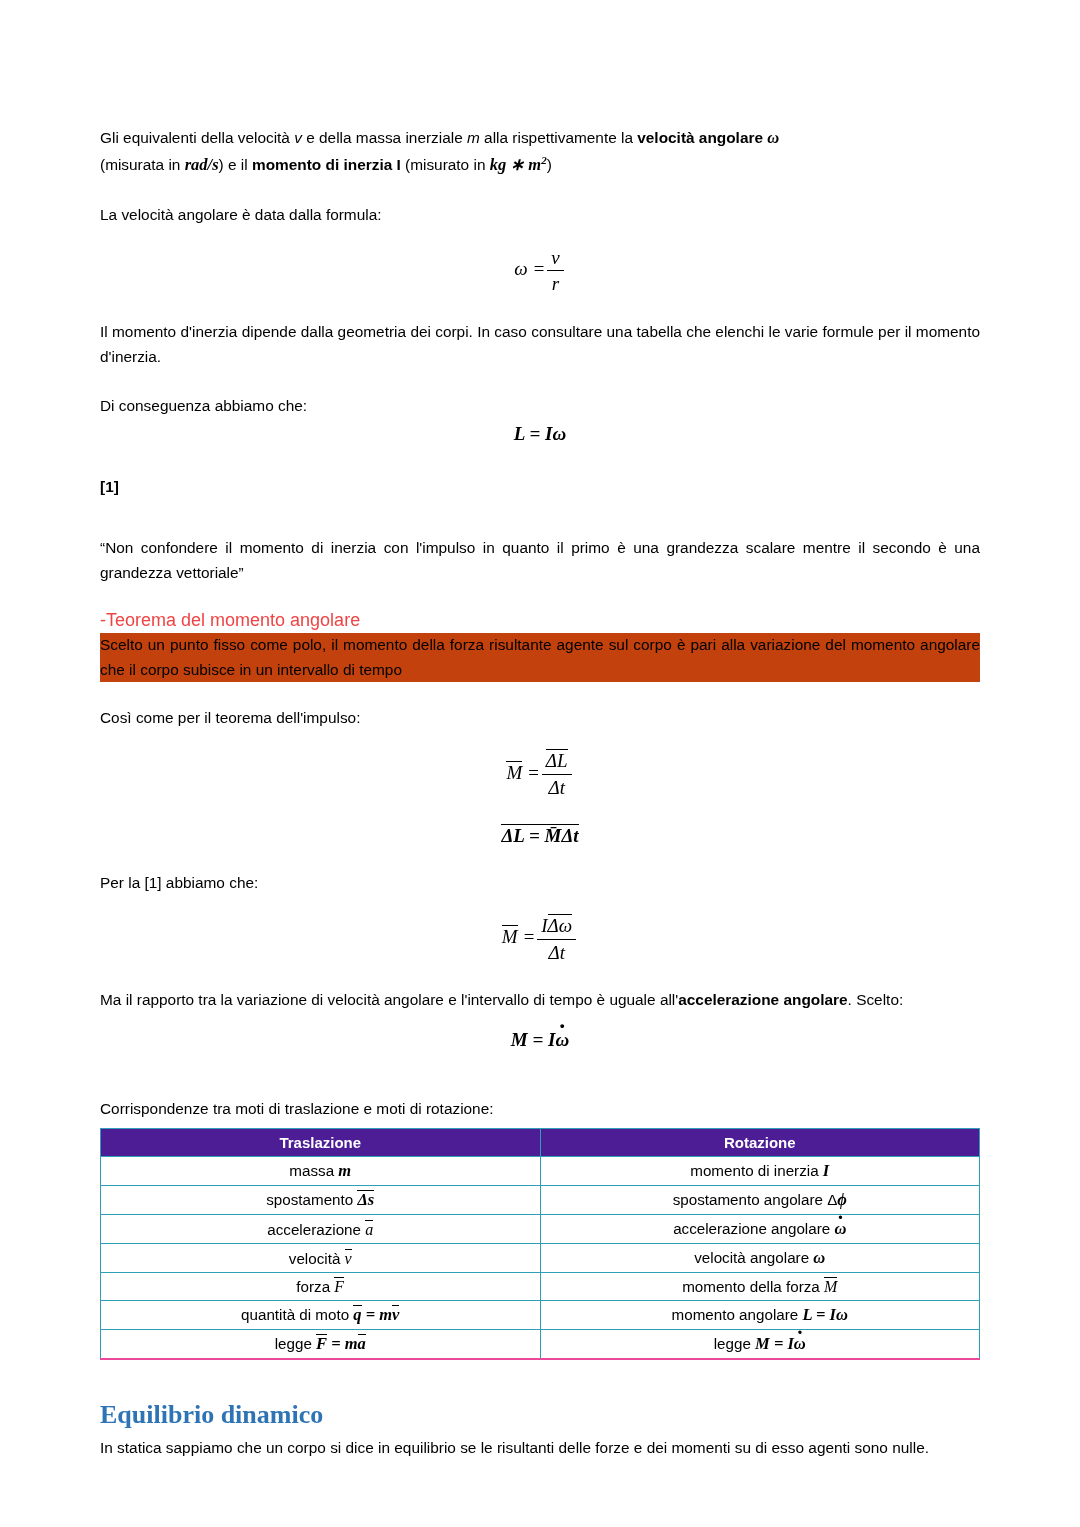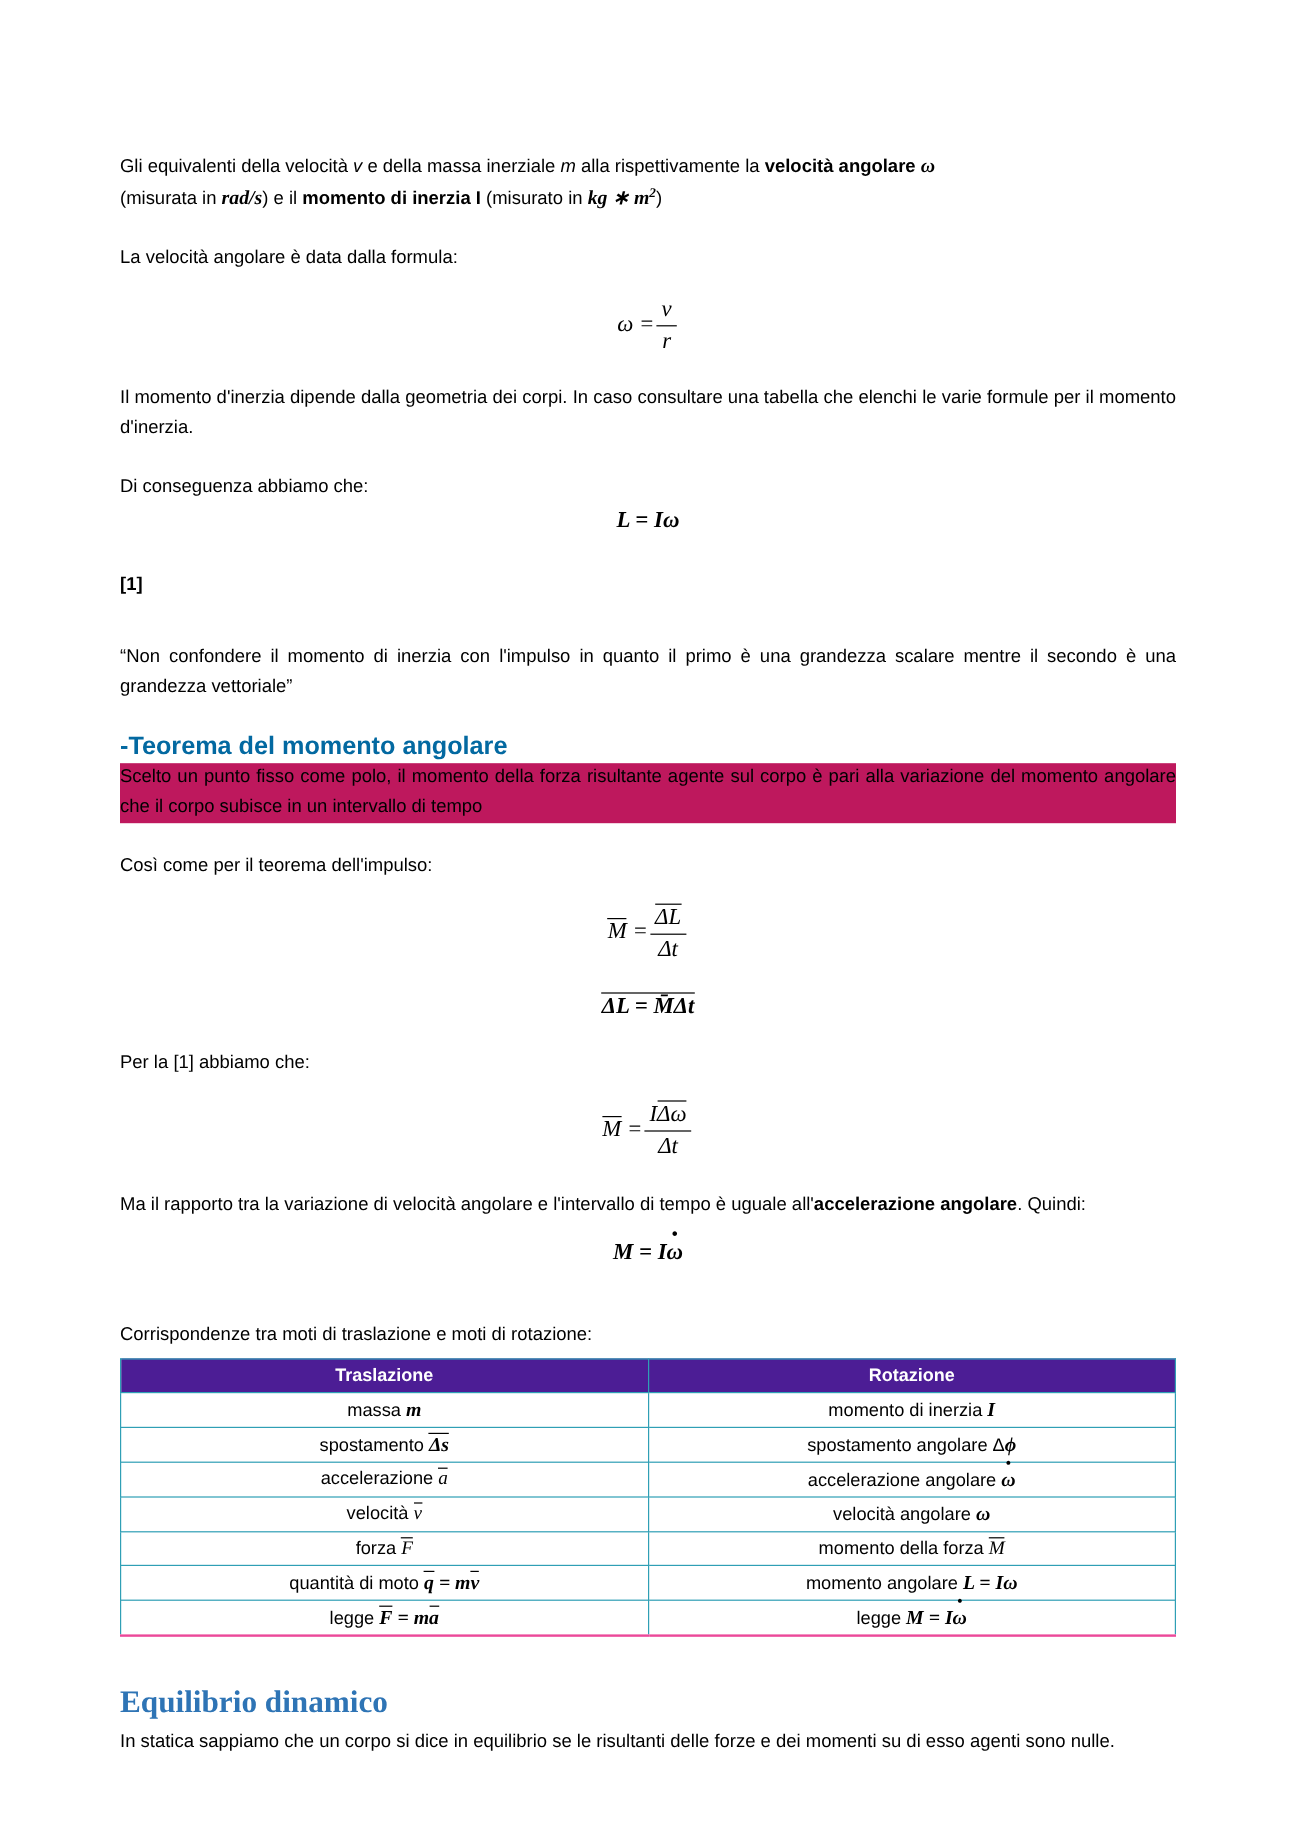--- a/index.html
+++ b/index.html
@@ -74,26 +74,26 @@
     font-style: italic;
     font-size: 16px;
   }
   .overline {
     border-top: 1.2px solid #000;
     display: inline-block;
     line-height: 1.12;
     padding-top: 0px;
   }
   .redhead {
-    color: #0369a1;
-    font-weight: bold;
-    font-size: 21px;
+    color: #ef4444;
+    font-weight: normal;
+    font-size: 18px;
   }
   .highlight {
-    background: #be185d;
+    background: #c2410c;
     font-size: 15.4px;
     line-height: 1.62;
     text-align: justify;
     display: block;
   }
   .tag {
     font-weight: bold;
     font-size: 15.4px;
   }
   table.corr {
@@ -206,21 +206,21 @@
   <p class="para">Per la [1] abbiamo che:</p>
 
   <div class="gap-sm"></div>
 
   <div class="center">
     <span class="formula"><span class="overline">M</span> =</span><span class="frac formula"><span class="num">I<span class="overline">Δω</span></span><span class="den">Δt</span></span>
   </div>
 
   <div class="gap-md"></div>
 
-  <p class="para"><span>Ma il rapporto tra la variazione di velocità angolare e l'intervallo di tempo è uguale all'</span><span class="bold">accelerazione angolare</span><span>. Quindi:</span></p>
+  <p class="para"><span>Ma il rapporto tra la variazione di velocità angolare e l'intervallo di tempo è uguale all'</span><span class="bold">accelerazione angolare</span><span>. Scelto:</span></p>
 
   <div class="center" style="margin-top:16px;">
     <span class="formula-b">M = I<span class="dotover">ω</span></span>
   </div>
 
   <div class="gap-xl"></div>
 
   <p class="para">Corrispondenze tra moti di traslazione e moti di rotazione:</p>
 
   <table class="corr">

